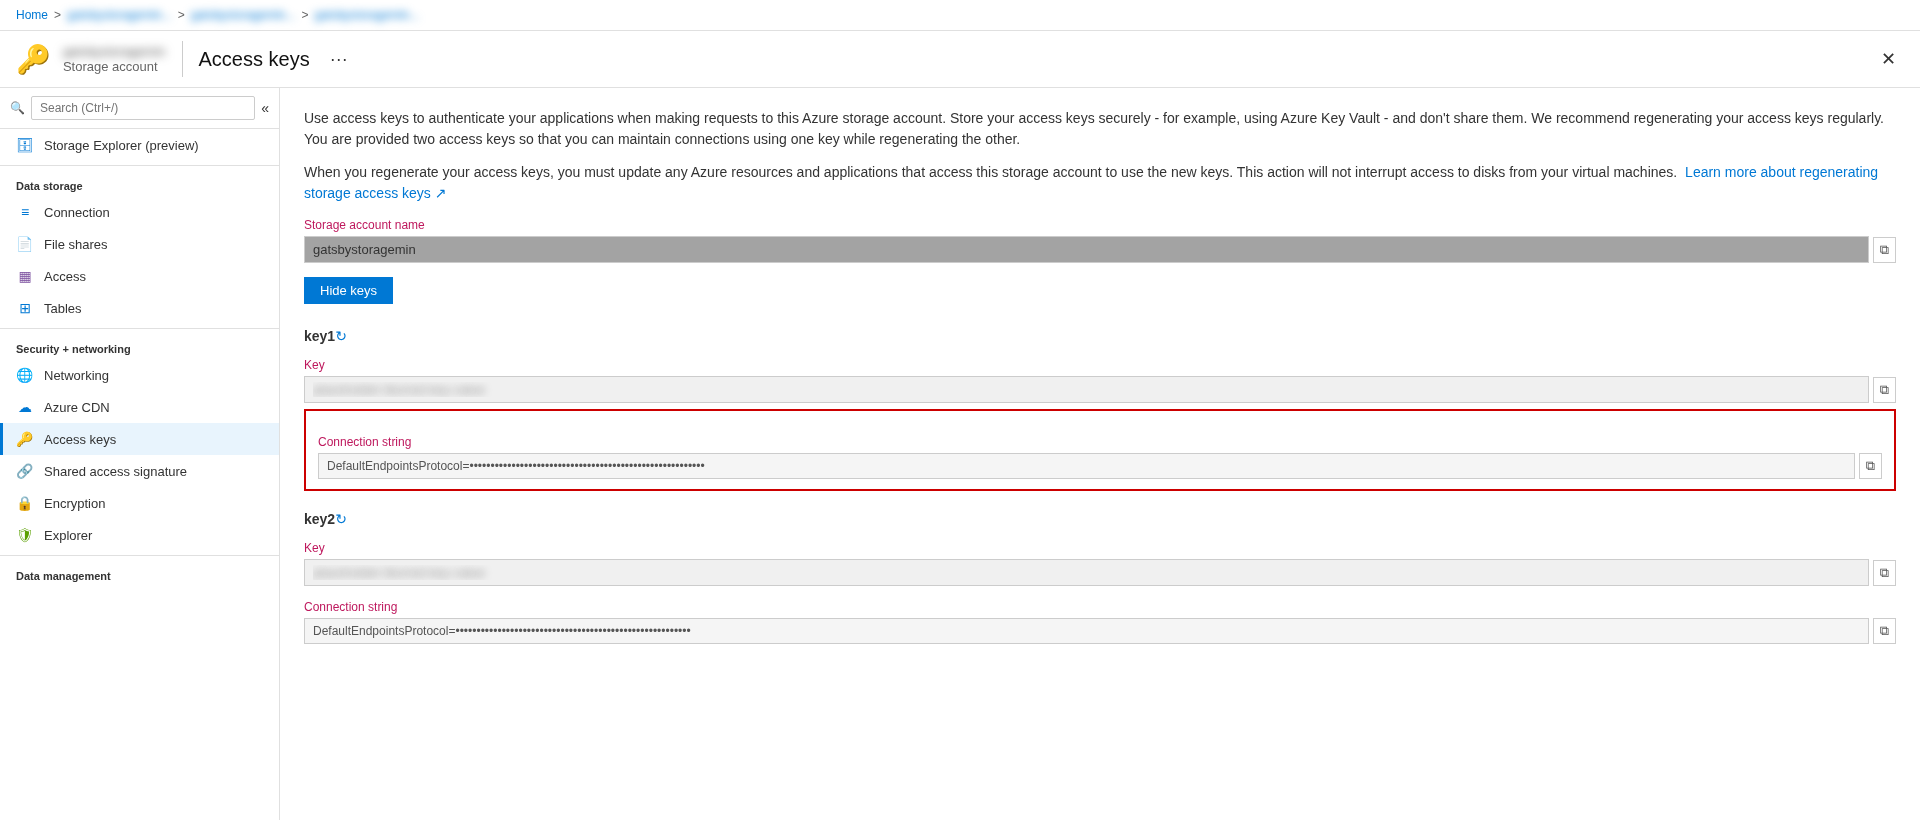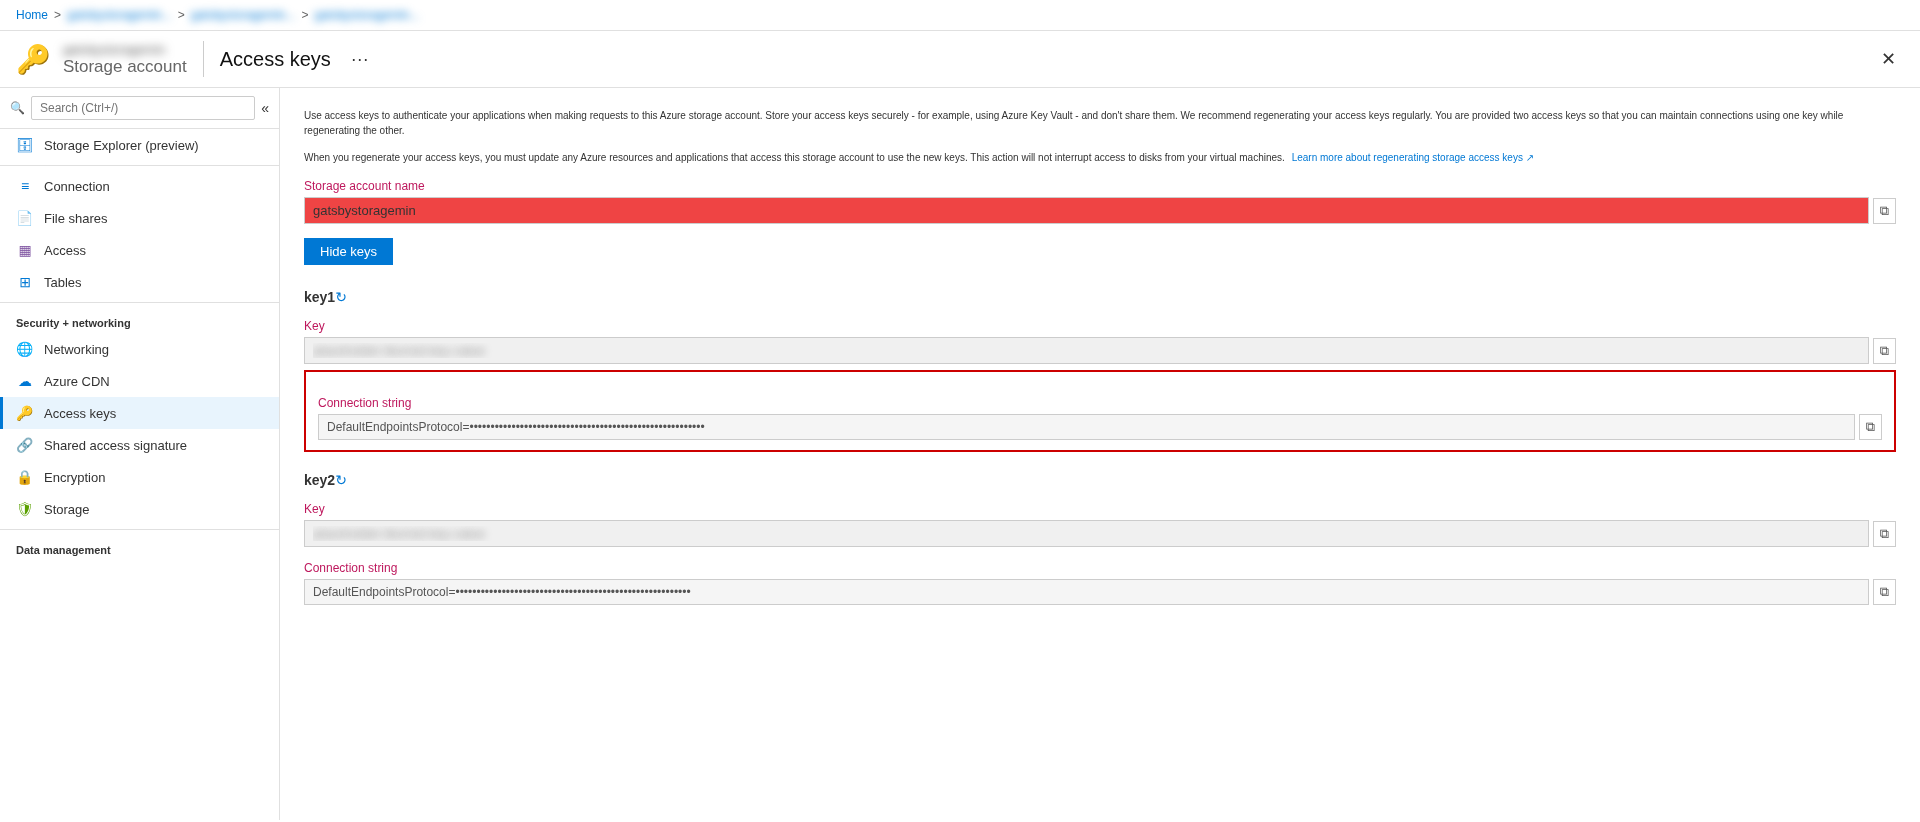--- a/index.html
+++ b/index.html
@@ -114,21 +114,21 @@
 
     
     .content-area {
       flex: 1;
       overflow-y: auto;
       padding: 20px 24px;
       background: #fff;
     }
 
     .info-text {
-      font-size: 10px;
+      font-size: 14px;
       color: #333;
       line-height: 1.5;
       margin-bottom: 12px;
     }
     .info-text a { color: #0078d4; text-decoration: none; }
 
     .field-label {
       font-size: 12px;
       color: #be185d;
       margin-bottom: 4px;
@@ -218,21 +218,21 @@
     <a style="color:#0078d4;filter:blur(4px);">gatsbystoragemin...</a>
     <span>&gt;</span>
     <a style="color:#0078d4;filter:blur(4px);">gatsbystoragemin...</a>
   </div>
 </div>
 
 <div class="header-row">
   <span class="resource-icon">🔑</span>
   <div class="resource-info">
     <span style="filter:blur(5px);color:#555;font-size:13px;">gatsbystoragemin</span>
-    <span style="font-size:17px;color:#666;">Storage account</span>
+    <span style="font-size:13px;color:#666;">Storage account</span>
   </div>
   <div class="divider-v"></div>
   <span class="page-title">Access keys</span>
   <button class="ellipsis-btn">···</button>
   <button class="close-btn">✕</button>
 </div>
 
 <div class="main-layout">
 
   <div class="sidebar">
@@ -244,20 +244,21 @@
 
     <div class="sidebar-scroll">
 
       <div class="sidebar-item">
         <span class="icon" style="color:#0078d4;">🗄</span>
         <span>Storage Explorer (preview)</span>
       </div>
 
       <hr class="sidebar-divider">
 
+      <div class="sidebar-section-label">Data storage</div>
 
       <div class="sidebar-item">
         <span class="icon" style="color:#0078d4;">≡</span>
         <span>Connection</span>
       </div>
       <div class="sidebar-item">
         <span class="icon" style="color:#0078d4;">📄</span>
         <span>File shares</span>
       </div>
       <div class="sidebar-item">
@@ -288,21 +289,21 @@
       <div class="sidebar-item">
         <span class="icon" style="color:#0078d4;">🔗</span>
         <span>Shared access signature</span>
       </div>
       <div class="sidebar-item">
         <span class="icon" style="color:#0078d4;">🔒</span>
         <span>Encryption</span>
       </div>
       <div class="sidebar-item">
         <span class="icon" style="color:#5aa000;">🛡</span>
-        <span>Storage</span>
+        <span>Explorer</span>
       </div>
 
       <hr class="sidebar-divider">
 
       <div class="sidebar-section-label">Data management</div>
 
     </div>
   </div>
 
   <div class="content-wrapper">
@@ -311,21 +312,21 @@
       
       <p class="info-text">Use access keys to authenticate your applications when making requests to this Azure storage account. Store your access keys securely - for example, using Azure Key Vault - and don't share them. We recommend regenerating your access keys regularly. You are provided two access keys so that you can maintain connections using one key while regenerating the other.</p>
       <p class="info-text">
         <span>When you regenerate your access keys, you must update any Azure resources and applications that access this storage account to use the new keys. This action will not interrupt access to disks from your virtual machines.</span>
         <a href="#" style="color:#0078d4;text-decoration:none;margin-left:4px;">Learn more about regenerating storage access keys ↗</a>
       </p>
 
       
       <div class="field-label">Storage account name</div>
       <div class="field-input-row">
-        <input class="field-input" readonly="" style="background: #ef4444; padding-left: 8px;" value="gatsbystoragemin">
+        <input class="field-input" readonly="" style="background: #a3a3a3; padding-left: 8px;" value="gatsbystoragemin">
         <button class="copy-btn">⧉</button>
       </div>
 
       
       <button class="hide-keys-btn">Hide keys</button>
 
       
       <div class="key-section-header">
         <span>key1</span>
         <button class="refresh-icon">↻</button>

